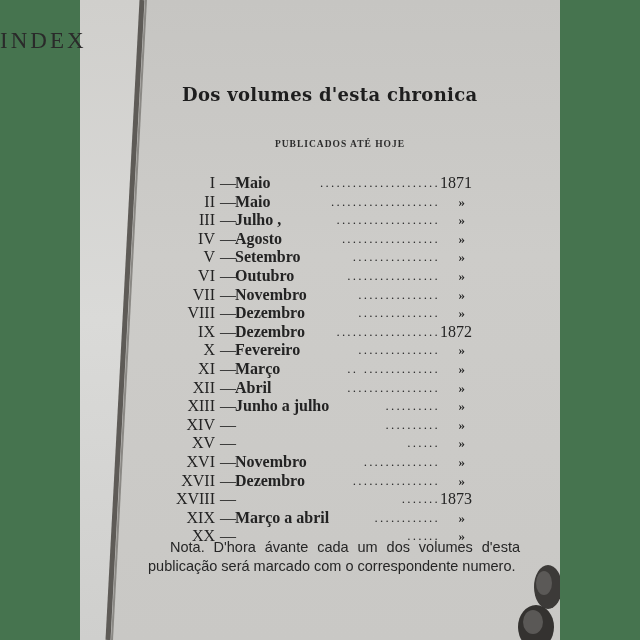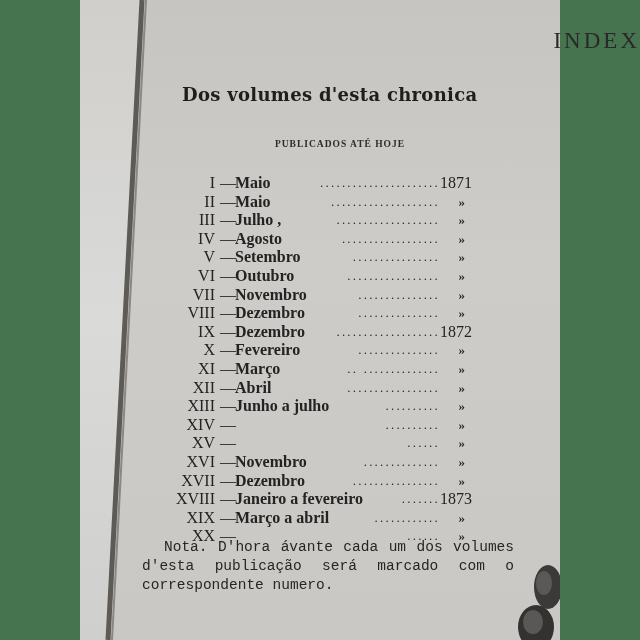--- a/index.html
+++ b/index.html
@@ -17,21 +17,21 @@
     background: linear-gradient(180deg, #c6c5c2 0%, #cdccc9 40%, #c9c8c5 100%);
     clip-path: polygon(62px 0, 480px 0, 480px 640px, 28px 640px);
   }
   .page-edge {
     position:absolute; left:80px; top:0; width:480px; height:640px;
     pointer-events:none;
     background: transparent;
   }
   .page-edge svg { position:absolute; left:0; top:0; }
   .title {
-    position:absolute; left:0; width:640px; top:28px; text-align:right;
+    position:absolute; left:0; width:640px; top:28px; text-align:left;
     font-family:"Liberation Serif", serif; font-size:23px; letter-spacing:3px;
     color:#2a2a2a;
   }
   .subtitle {
     position:absolute; left:182px; top:84px; width:320px;
     font-family:"DejaVu Serif", serif; font-weight:bold; font-size:18px;
     color:#1e1e1e; letter-spacing:0.3px; white-space:nowrap;
   }
   .caption {
     position:absolute; left:0; width:680px; top:139px; text-align:center;
@@ -45,22 +45,22 @@
   .row { position:relative; height:18.6px; line-height:18.6px; white-space:nowrap; }
   .row .num { position:absolute; right:285px; text-align:right; }
   .row .dash { position:absolute; left:80px; }
   .row .title-cell { position:absolute; left:95px;font-weight:bold; }
   .row .leader {
     position:absolute; right:60px; color:#2b2b2b; letter-spacing:2.2px; font-size:13px;
   }
   .row .year { position:absolute; right:20px; text-align:left; min-width:40px; }
   .row .ditto { position:absolute; right:35px; font-weight:bold; font-size:13px; }
   .note {
-    position:absolute; left:142px; top:538px; width:372px;
-    font-family:Liberation Mono, monospace; font-size:14.5px; line-height:19px; color:#262626;
+    position:absolute; left:148px; top:538px; width:372px;
+    font-family:Liberation Sans, sans-serif; font-size:14.5px; line-height:19px; color:#262626;
     text-align:justify; text-indent:22px;
   }
   .fingers { position:absolute; left:500px; top:565px; }
 </style>
 </head>
 <body>
 
 <div class="left-page"></div>
 <div class="page"></div>
 <div class="page-edge">
@@ -188,21 +188,20 @@
     <div class="row">
       <span class="num">XVII</span>
       <span class="dash">—</span>
       <span class="title-cell">Dezembro</span>
       <span class="leader">................</span>
       <span class="ditto">»</span>
     </div>
     <div class="row">
       <span class="num">XVIII</span>
       <span class="dash">—</span>
-      <span class="title-cell">Janeiro a fevereiro</span>
       <span class="leader">.......</span>
       <span class="year">1873</span>
     </div>
     <div class="row">
       <span class="num">XIX</span>
       <span class="dash">—</span>
       <span class="title-cell">Março a abril</span>
       <span class="leader">............</span>
       <span class="ditto">»</span>
     </div>

